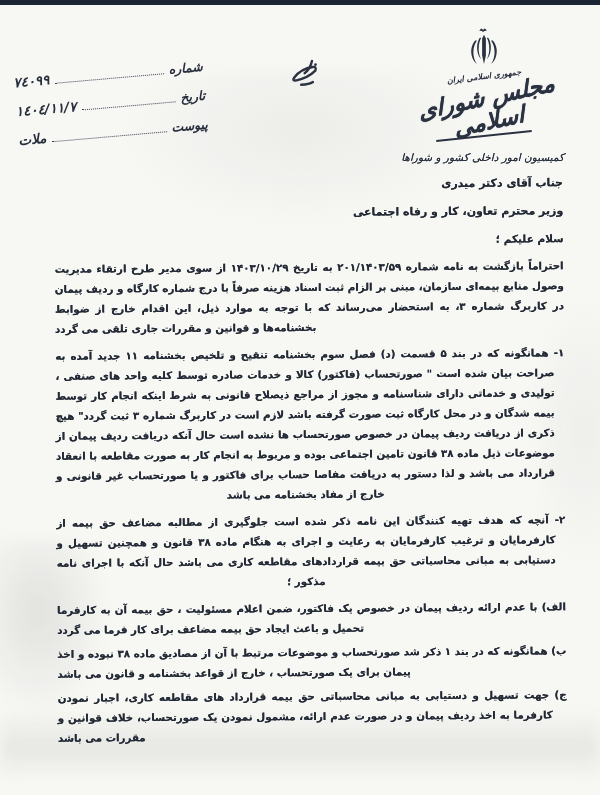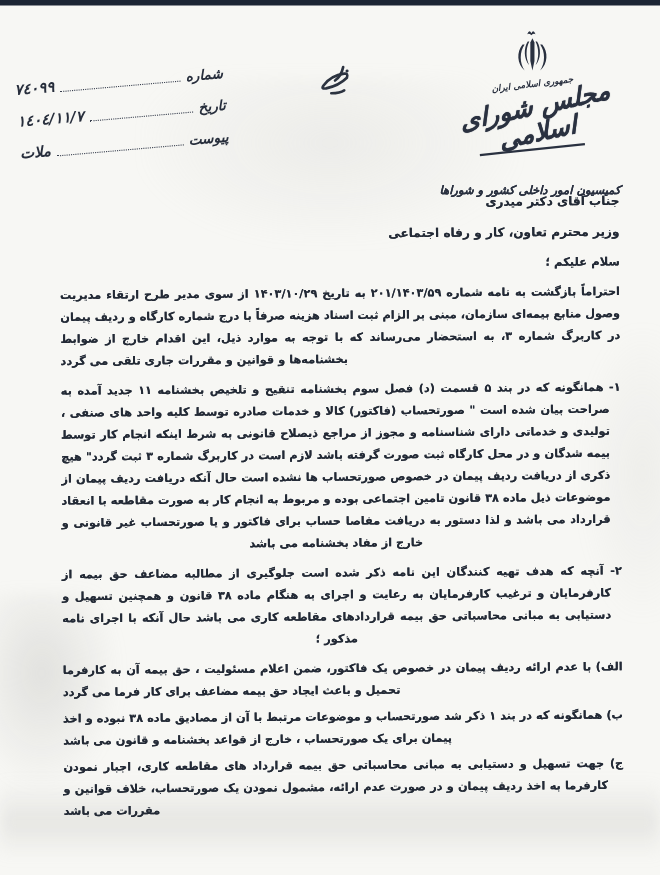--- a/index.html
+++ b/index.html
@@ -36,21 +36,21 @@
     font-size:23px; font-weight:bold; font-style:italic;
     transform:rotate(-12deg) skewX(-6deg);
     margin:4px 0 0 8px; line-height:1.05;
     text-shadow:0 0 .7px #2a3140;
   }
   .assembly-underline {
     width:96px; height:2px; background:#2a3140;
     margin:2px auto 0 auto; transform:rotate(-6deg);
   }
   .commission-name {
-    margin-top:30px; font-size:10.5px; font-weight:bold; font-style:italic;
+    margin-top:14px; font-size:10.5px; font-weight:normal; font-style:italic;
     white-space:nowrap; text-shadow:0 0 .5px #2a3140;
   }
 
   
   .ref-block {
     position:absolute; top:66px; left:16px; width:190px;
     transform:rotate(-5deg);
     direction:rtl; color:#272e3c;
     font-weight:bold; font-style:italic;
   }

